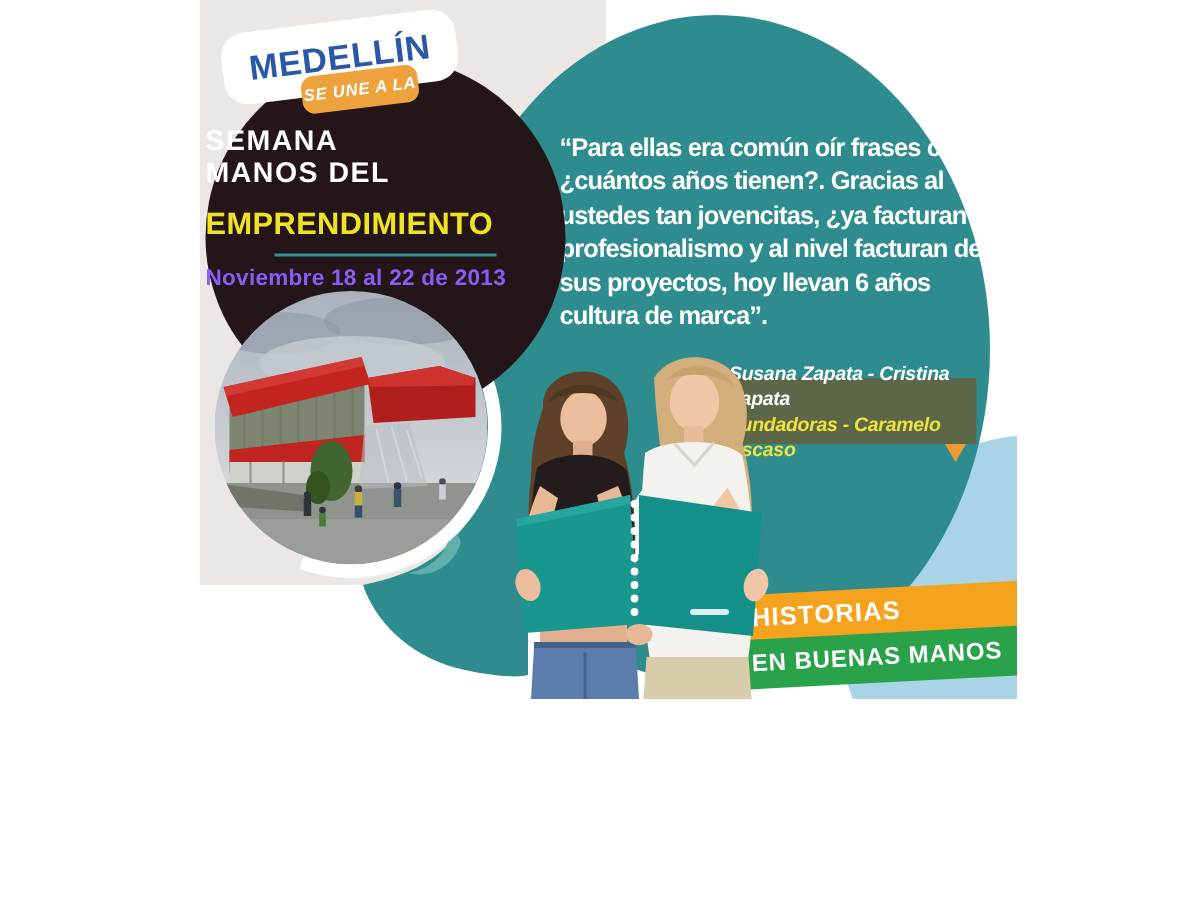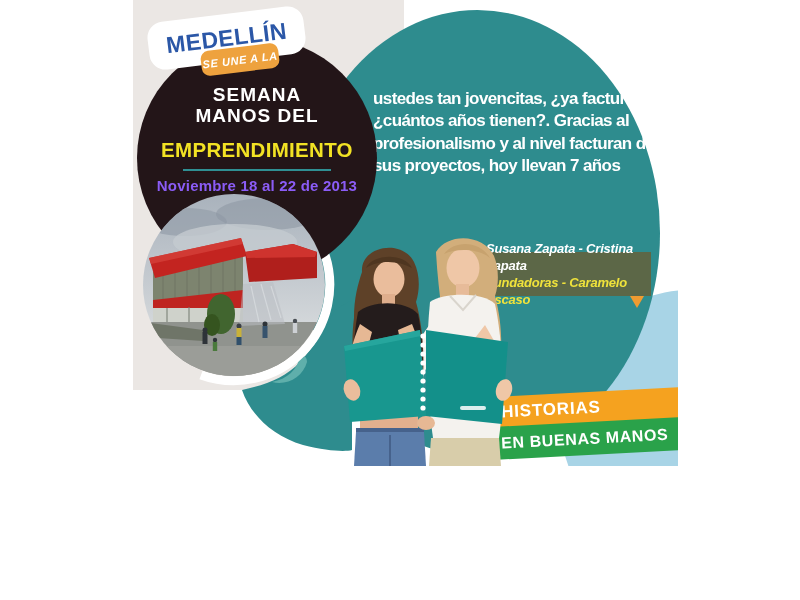--- a/index.html
+++ b/index.html
@@ -16,21 +16,21 @@
     background:#a8d4e6;z-index:2;}
   .circle-teal{left:162px;top:10px;width:365px;height:446px;border-radius:50%;
     background:#2e8c8e;z-index:3;}
   .decor-svg{left:0;top:0;width:545px;height:466px;z-index:3;pointer-events:none;}
   
   .quote{left:240px;top:88px;width:300px;z-index:4;color:#ffffff;
     font-weight:bold;font-size:17px;line-height:22.4px;letter-spacing:-0.6px;}
   
   .circle-dark{left:4px;top:38px;width:240px;height:240px;border-radius:50%;
     background:#231518;z-index:5;}
-  .event-text{left:4px;top:38px;width:240px;z-index:6;text-align:center;color:#fff;}
+  .event-text{left:4px;top:38px;width:240px;z-index:6;text-align:left;color:#fff;}
   .event-t1,.event-t2{font-size:19px;font-weight:bold;letter-spacing:1px;line-height:21px;}
   .event-t1{margin-top:46px;}
   .event-t3{font-size:20.5px;font-weight:bold;color:#f2e224;letter-spacing:.3px;
     line-height:23px;margin-top:12px;}
   .event-divider{width:148px;height:2px;background:#2f8f93;margin:8px auto 6px auto;}
   .event-dates{font-size:15px;font-weight:bold;color:#8b5cf6;letter-spacing:.2px;}
   
   .circle-photo{left:10px;top:194px;width:182px;height:182px;border-radius:50%;
     overflow:hidden;z-index:6;}
   .circle-photo svg{display:block;}
@@ -77,24 +77,26 @@
 
   <svg class="abs decor-svg" viewBox="0 0 545 466">
     <path d="M 202,310 C 192,330 182,345 167,362 C 152,378 132,385 109,390
              C 117,414 139,436 170,445 C 194,451 212,452 219,450 L 219,300 Z" fill="#2e8c8e"></path>
     <path d="M 167,355 C 165,370 154,379 139,382 C 154,386 170,377 174,362
              C 174,357 171,355 167,355 Z" fill="#5fafab"></path>
     <path d="M 191,252 A 96 96 0 0 1 68,375" fill="none" stroke="#ffffff" stroke-width="9"></path>
   </svg>
 
   <div class="abs quote">
+    <div>“Para ellas era común oír frases como:</div>
+    <div>¿cuántos años tienen?. Gracias al</div>
     <div>ustedes tan jovencitas, ¿ya facturan?</div>
-    <div>¿cuántos años tienen?. Gracias al</div>
     <div>profesionalismo y al nivel facturan de</div>
-    <div>sus proyectos, hoy llevan 7 años</div>
+    <div>sus proyectos, hoy llevan 6 años</div>
+    <div>cultura de marca”.</div>
   </div>
 
   <div class="abs circle-dark"></div>
   <div class="abs event-text">
     <div class="event-t1">SEMANA</div>
     <div class="event-t2">MANOS DEL</div>
     <div class="event-t3">EMPRENDIMIENTO</div>
     <div class="event-divider"></div>
     <div class="event-dates">Noviembre 18 al 22 de 2013</div>
   </div>

